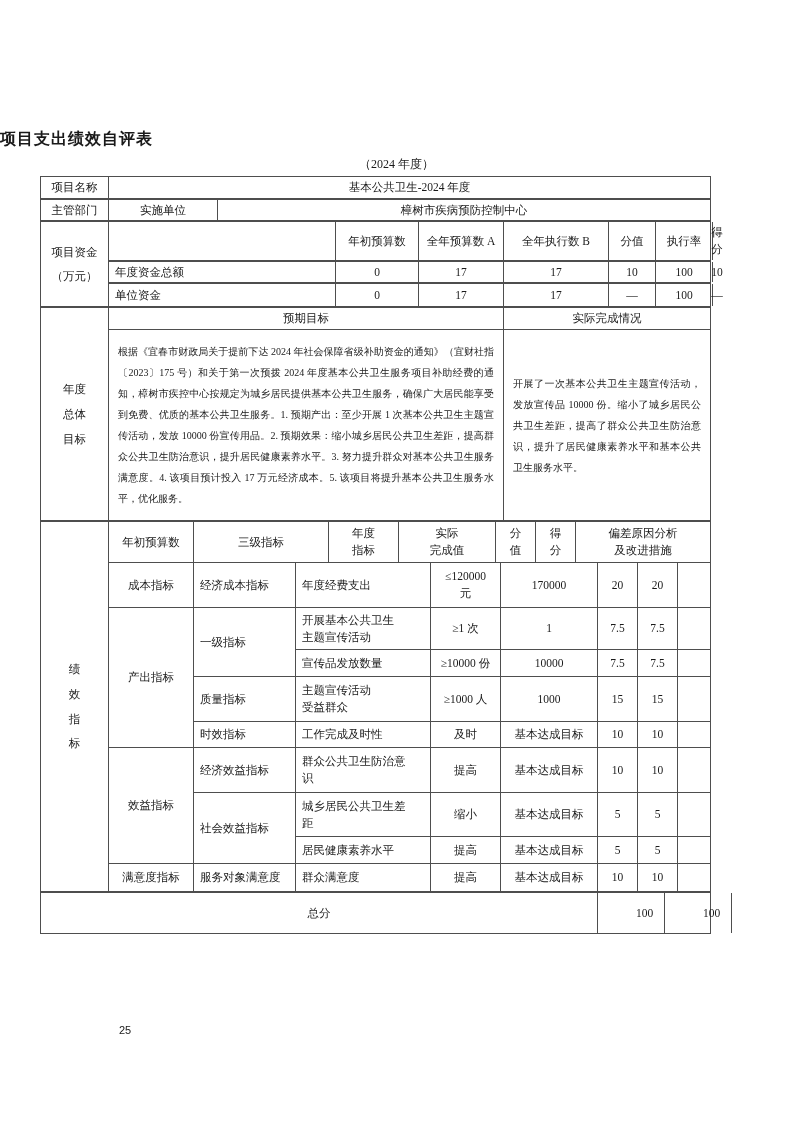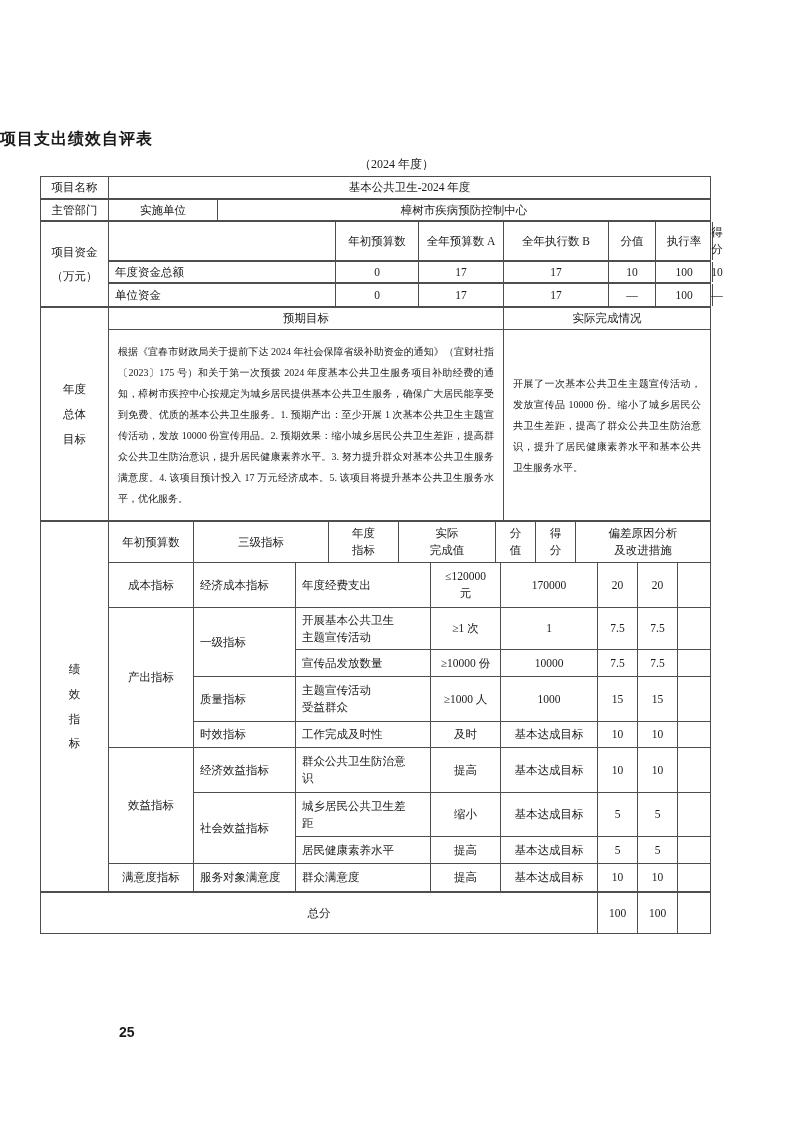--- a/index.html
+++ b/index.html
@@ -16,21 +16,21 @@
   .doc-subtitle {
     position:absolute; top:156px; left:0; width:100%;
     text-align:center; font-size:12px;
   }
   .tbl {
     position:absolute; left:40px; top:176px; width:671px;
     border:1px solid #4e4e4e; font-size:11.5px; line-height:1.45;
   }
   .row { display:flex; align-items:stretch; border-bottom:1px solid #4e4e4e; }
   .row.thick { border-bottom-width:2px; }
-  .tbl > .row:last-child { border-bottom:none; }
+  .tbl > .row:last-child { border-bottom:none;gap:27px; }
   .col { display:flex; flex-direction:column; flex:1; min-width:0; }
   .col > .row:last-child { border-bottom:none; }
   .cell {
     border-right:1px solid #4e4e4e;
     display:flex; align-items:center; justify-content:center;
     text-align:center; padding:2px 4px; white-space:pre-line; min-width:0;
   }
   .row > .cell:last-child, .row > .col:last-child { border-right:none; }
   .l { justify-content:flex-start; text-align:left; padding-left:6px; }
   .para {
@@ -42,23 +42,22 @@
   .w135{width:135px;flex:none} .w70{width:70px;flex:none} .w97{width:97px;flex:none}
   .w40{width:40px;flex:none} .w227{width:227px;flex:none} .w83{width:83px;flex:none}
   .w105{width:105px;flex:none} .w47{width:47px;flex:none} .w57{width:57px;flex:none}
   .w395{width:395px;flex:none} .w109{width:109px;flex:none} .w557{width:557px;flex:none}
   .wfx{flex:1;min-width:0}
   
   .h20{min-height:20px} .h22{min-height:22px} .h25{min-height:25px} .h26{min-height:26px}
   .h27{min-height:27px} .h40{min-height:40px} .h41{min-height:41px} .h42{min-height:42px}
   .h44{min-height:44px} .h45{min-height:45px} .h190{min-height:190px}
   .page-num {
-    position:absolute; left:119px; top:1024px; font-size:14px;
+    position:absolute; left:119px; top:1024px; font-size:11px;
     font-family:"Liberation Sans","DejaVu Sans",sans-serif;
-    font-weight:bold;
   }
 </style>
 </head>
 <body>
 
 <div class="doc-title">项目支出绩效自评表</div>
 <div class="doc-subtitle">（2024 年度）</div>
 
 <div class="tbl">
 

